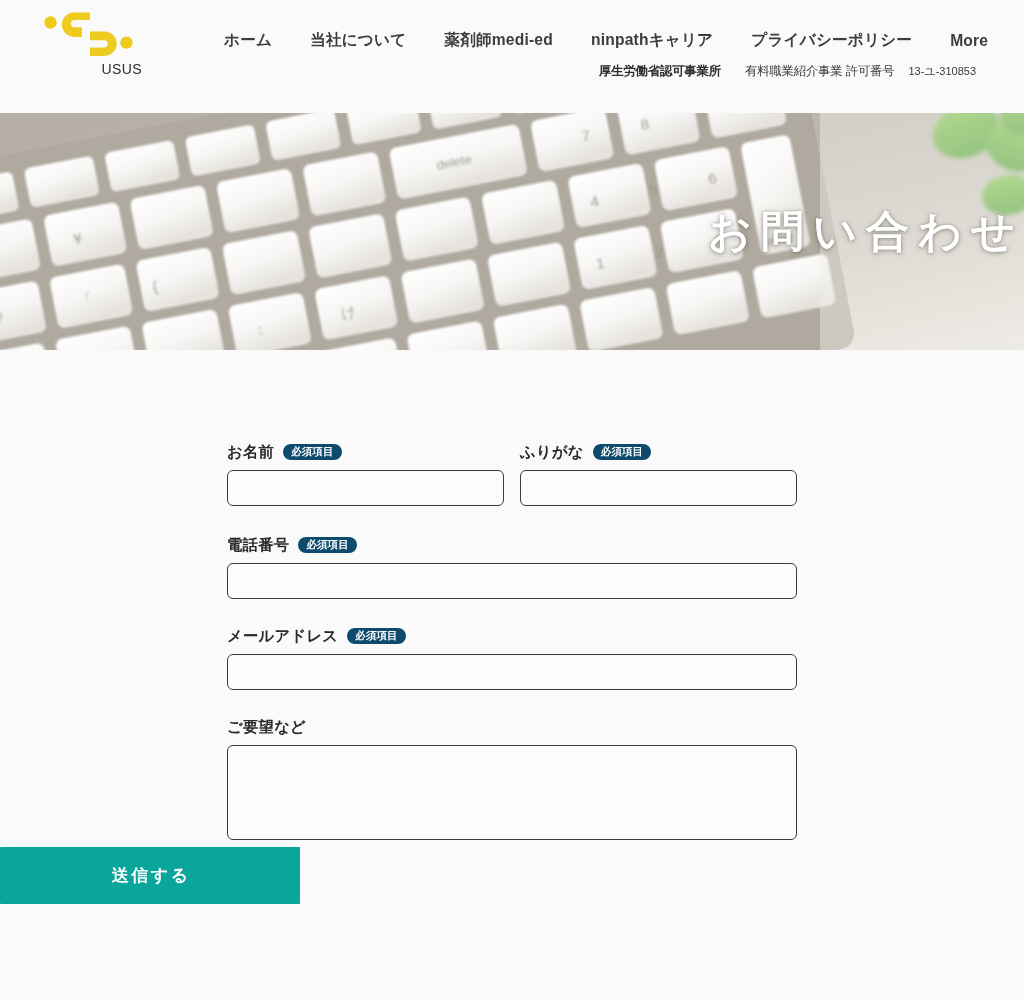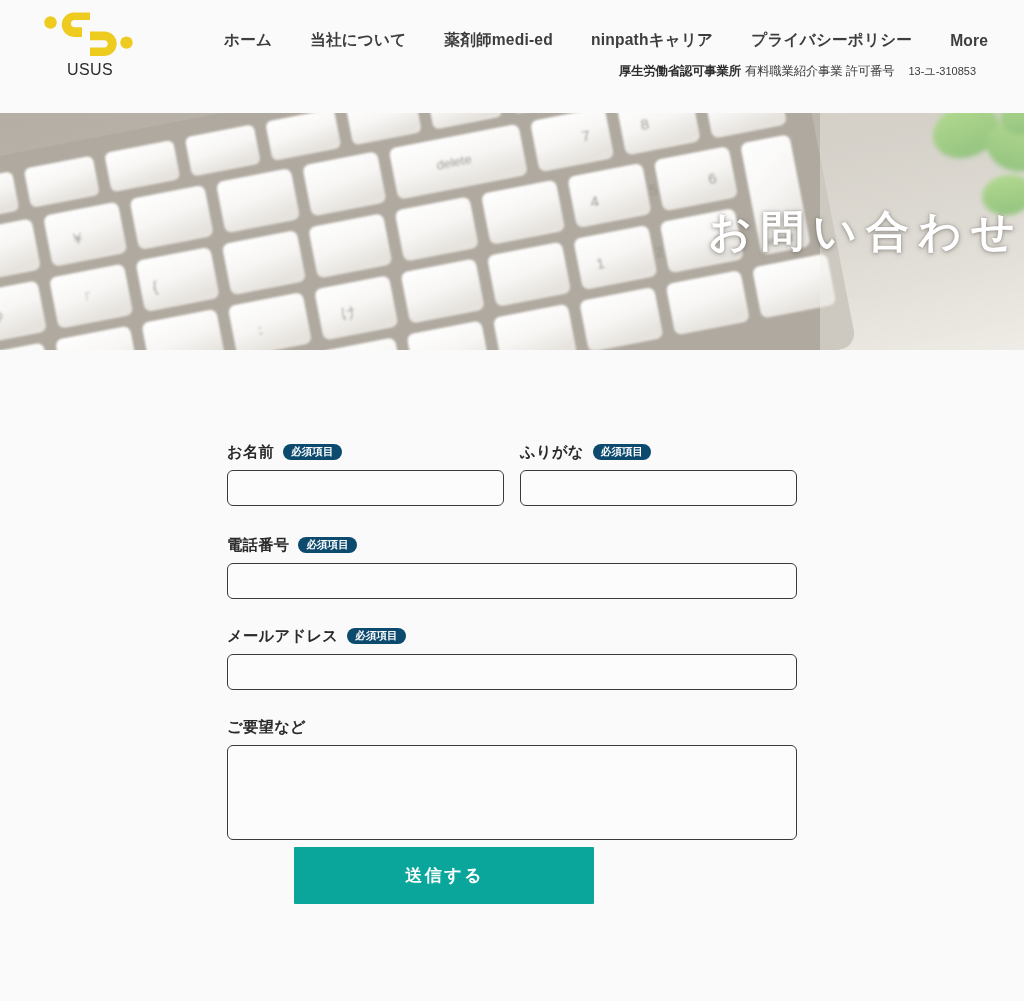--- a/index.html
+++ b/index.html
@@ -24,25 +24,26 @@
     left: 38px; top: 6px;
     width: 104px; height: 86px;
     text-align: center;
   }
   .logo-mark {
     position: relative;
     width: 104px; height: 58px;
   }
   .logo-mark svg { display: block; }
   .logo-word {
-    font-size: 16px;
+    font-size: 14px;
     font-weight: 400;
     letter-spacing: 0.4px;
     color: #2b2b2b;
     margin-top: -3px;
+    text-align: right;
   }
 
   .nav-row {
     position: absolute;
     left: 224px; top: 30px;
     display: flex;
     align-items: center;
     gap: 0;
   }
   .nav-item {
@@ -69,21 +70,21 @@
     font-size: 12.4px;
     font-weight: 700;
     color: #2d2d2d;
     letter-spacing: -0.2px;
   }
   .license-text {
     font-size: 12.4px;
     font-weight: 400;
     color: #3a3a3a;
     letter-spacing: -0.2px;
-    margin-left: 4px;
+    margin-left: 24px;
   }
   .license-num {
     font-size: 11px;
     font-weight: 400;
     color: #3a3a3a;
     letter-spacing: 0px;
     margin-left: 14px;
   }
 
   
@@ -185,21 +186,20 @@
   }
   .col { width: 277px; }
   .row-gap { height: 29px; }
   .row-gap-sm { height: 27px; }
 
   .submit-wrap {
     position: absolute;
     left: 0; right: 0;
     top: 497px;
     display: flex;
-    justify-content: center;
   }
   .submit-btn {
     width: 300px;
     height: 57px;
     background: #0aa69b;
     border: none;
     border-radius: 1px;
     color: #ffffff;
     font-size: 17px;
     font-weight: 700;

